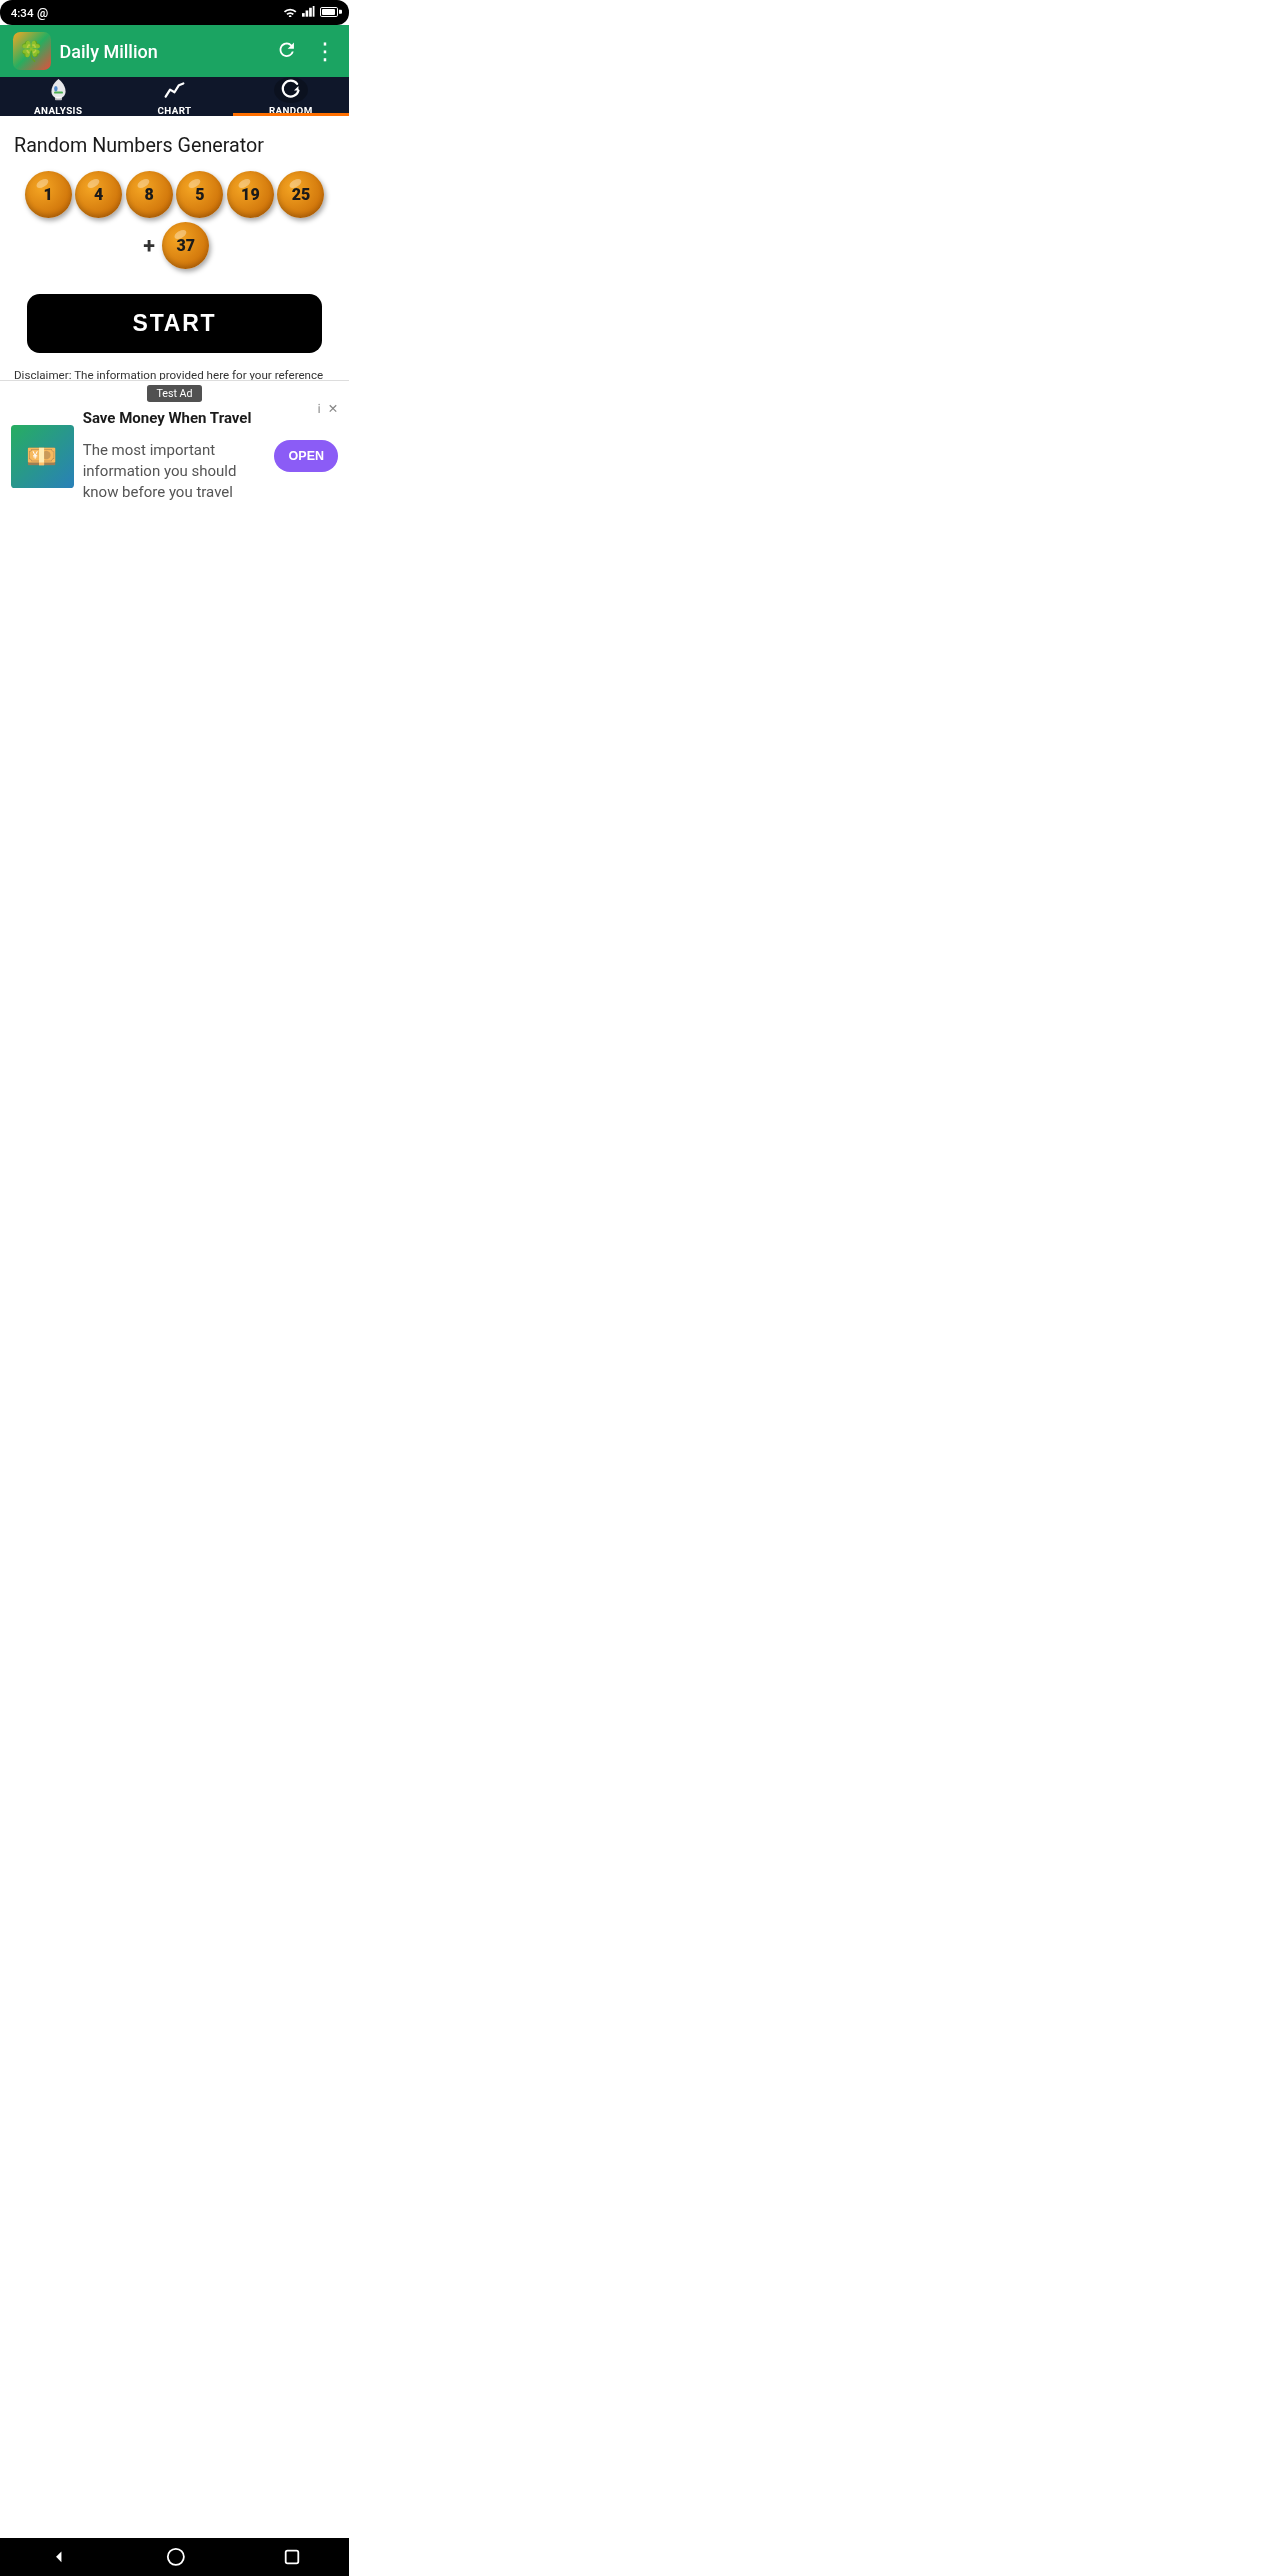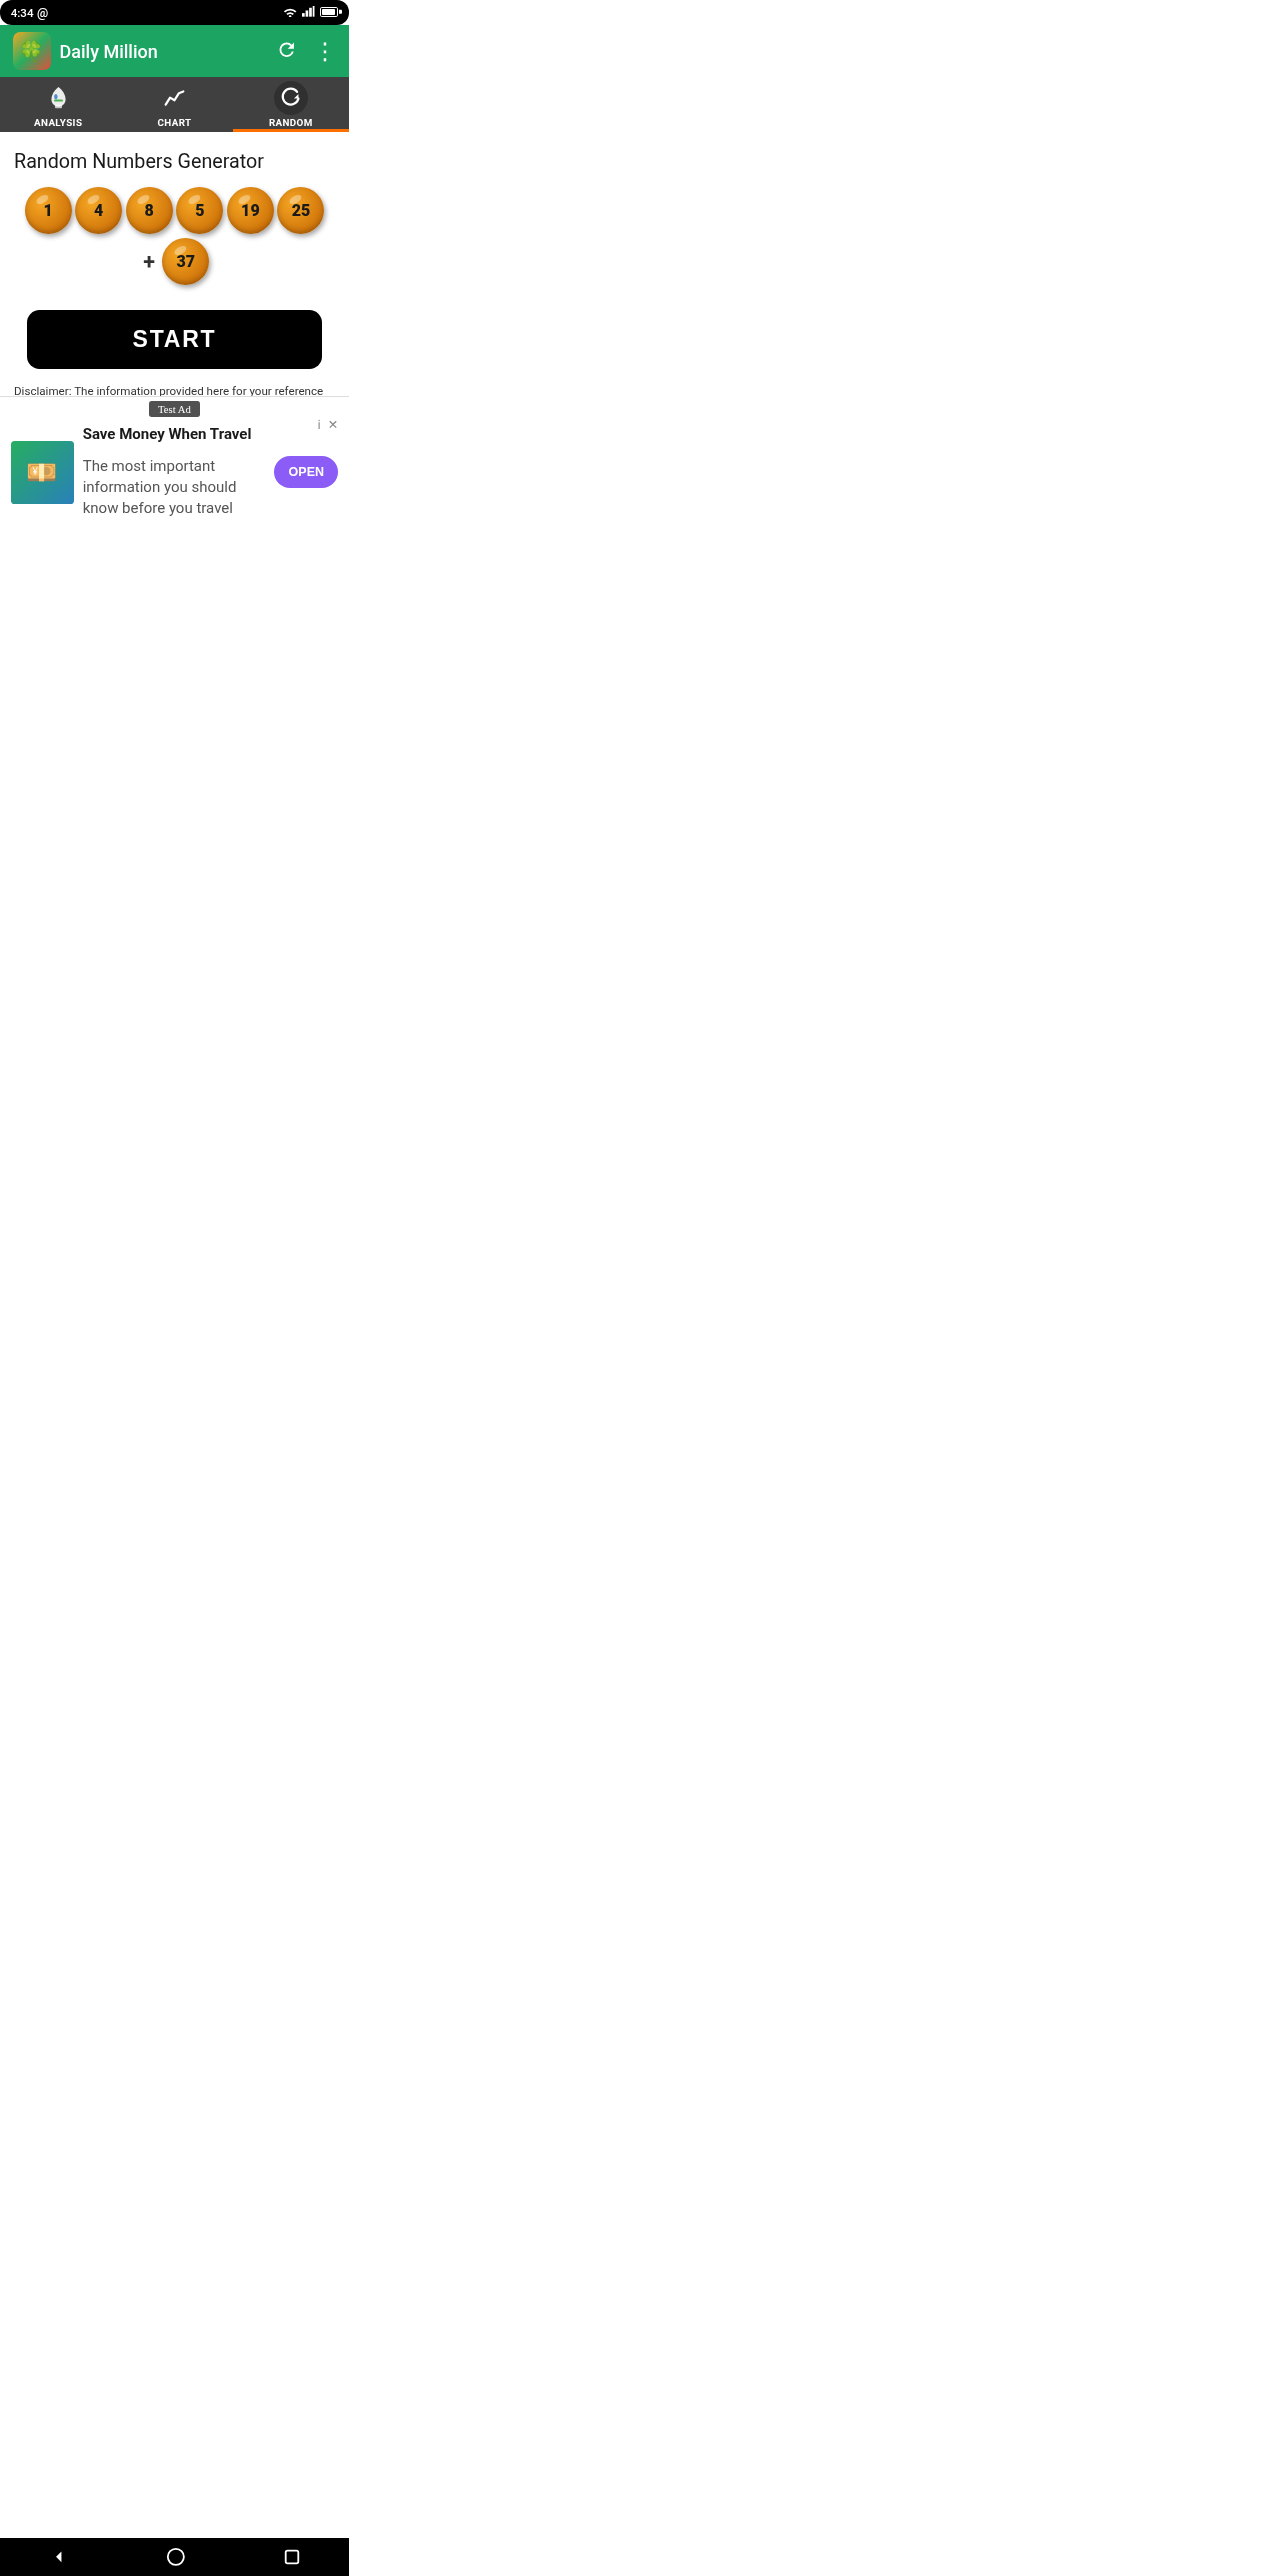--- a/index.html
+++ b/index.html
@@ -53,23 +53,23 @@
       border-radius: 7.2px;
       background: linear-gradient(135deg, #f5a623, #27ae60, #e74c3c);
       display: flex;
       align-items: center;
       justify-content: center;
       font-size: 19.7px;
     }
 
     
     .tab-bar {
-      background: #404040;
-      display: flex;
-      height: 55px;
+      background: #0f172a;
+      display: flex;
+      height: 39px;
     }
     .tab-item {
       flex: 1;
       display: flex;
       flex-direction: column;
       align-items: center;
       justify-content: center;
       gap: 1.8px;
       cursor: pointer;
       position: relative;
@@ -205,21 +205,20 @@
 
     .ad-tag {
       background: rgba(50,50,50,0.85);
       color: #fff;
       font-size: 10.7px;
       text-align: center;
       padding: 1.8px 9px;
       border-radius: 2.7px;
       width: fit-content;
       margin: 17px auto;
-      font-family: Liberation Serif, serif;
     }
 
     .ad-content {
       display: flex;
       align-items: center;
       padding: 9px 10.7px;
       gap: 9px;
     }
 
     .ad-image {

